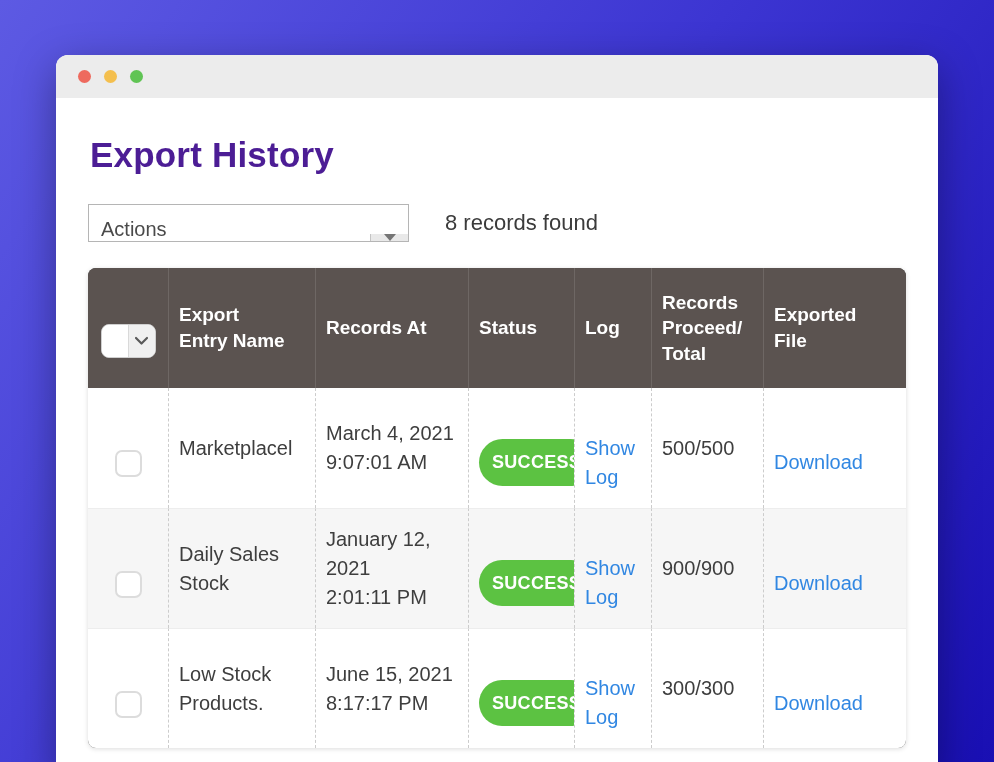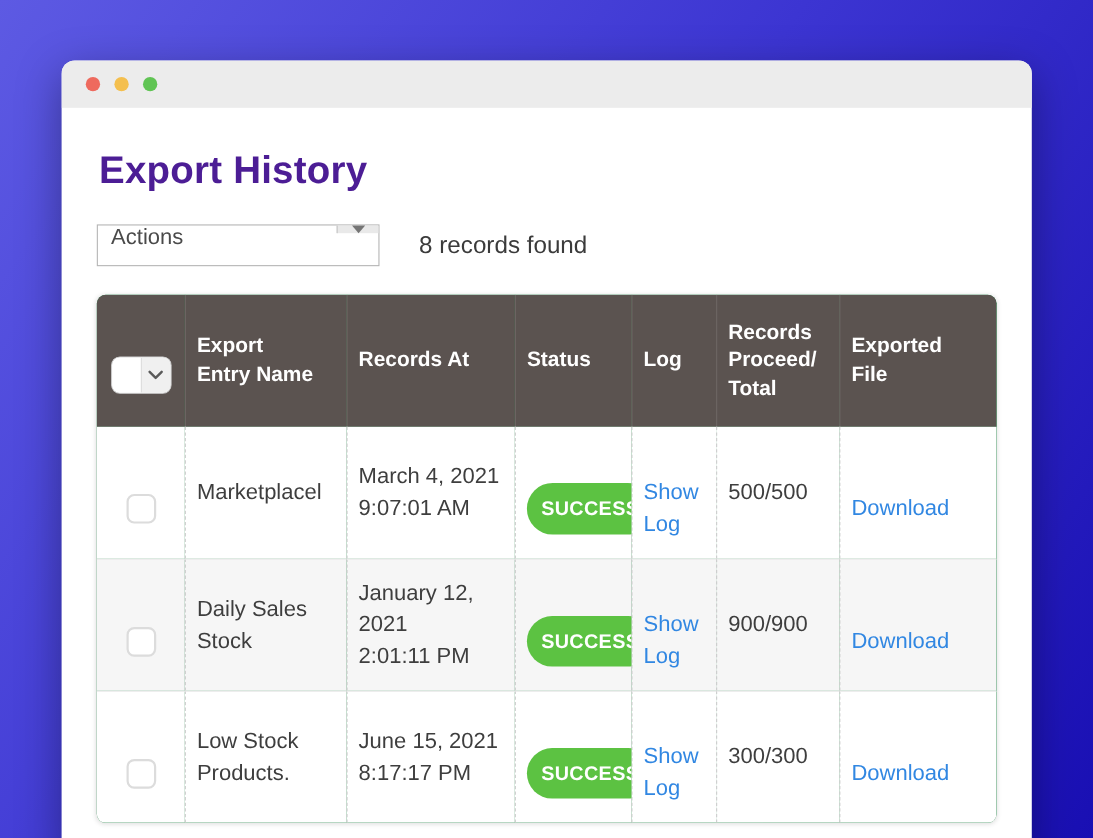--- a/index.html
+++ b/index.html
@@ -36,25 +36,25 @@
     color: #4c1d95;
     letter-spacing: 0.2px;
   }
   .toolbar {
     margin-top: 29px;
     display: flex;
     align-items: center;
     gap: 36px;
   }
   .dropdown {
-    width: 257px; height: 38px;
+    width: 321px; height: 38px;
     background: #ffffff;
     border: 1px solid #b5b5b5;
     display: flex;
-    align-items: flex-start;
+    align-items: flex-end;
     cursor: default;
   }
   .dropdown-label {
     flex: 1;
     display: flex;
     align-items: center;
     padding-left: 12px;
     font-size: 20px;
     color: #4a4a4a;
   }
@@ -72,21 +72,21 @@
     border-right: 6px solid transparent;
     border-top: 7px solid #757575;
   }
   .records-summary { font-size: 22px; color: #3b3b3b; }
   .table-card {
     margin-top: 26px;
     width: 818px;
     border-radius: 8px;
     overflow: hidden;
     box-shadow: 0 1px 5px rgba(0,0,0,0.14);
-    background: #15803d;
+    background: #404040;
   }
   table {
     width: 818px;
     border-collapse: separate;
     border-spacing: 0;
     table-layout: fixed;
   }
   th, td { white-space: pre-line; overflow: hidden; }
   thead th {
     background: #5b5350;

